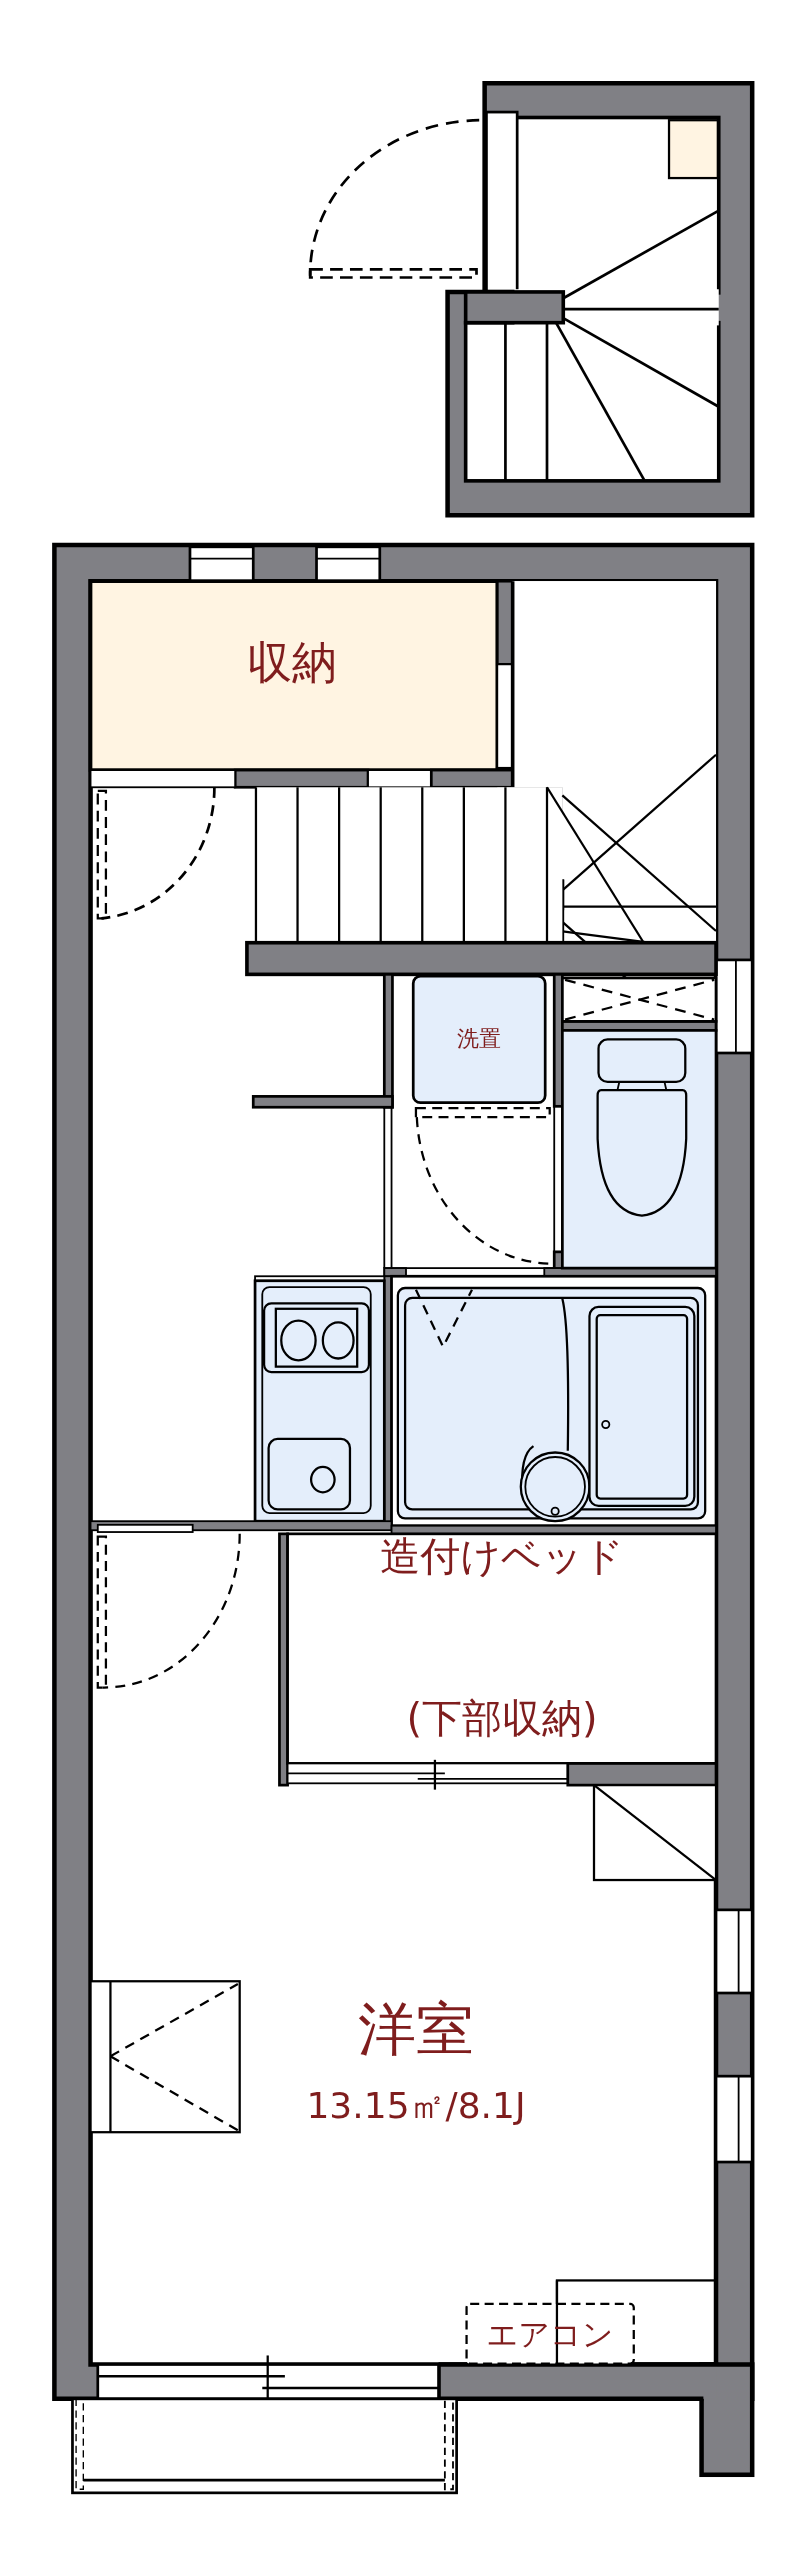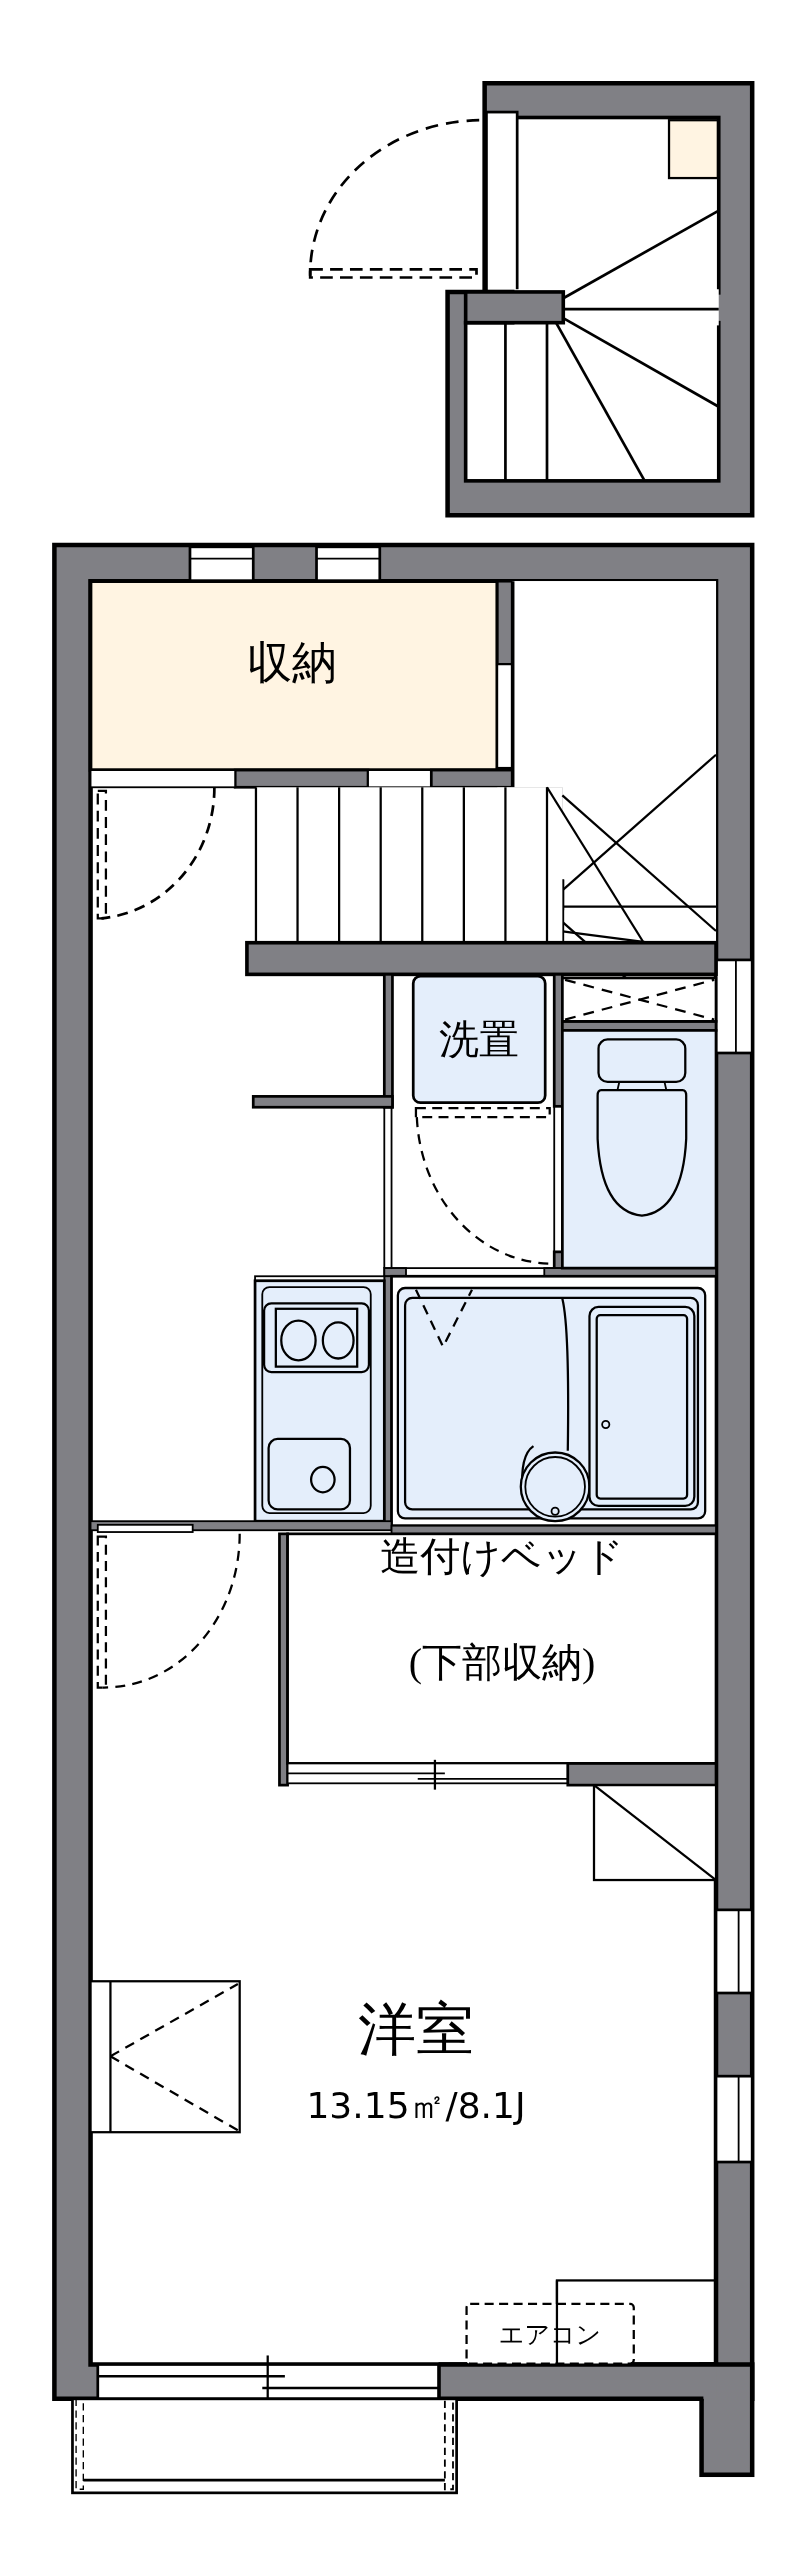--- a/index.html
+++ b/index.html
@@ -1,24 +1,24 @@
 <!DOCTYPE html>
 <html style="font-size:14.5px"><head>
 <meta charset="utf-8">
 <style>
   html, body { margin: 0; padding: 0; background: #ffffff; }
   body { width: 812px; height: 2576px; position: relative; overflow: hidden; font-family: "DejaVu Sans", sans-serif; }
   #plan { position: absolute; left: 0; top: 0; }
-  .label { position: absolute; color: #000000; font-family: "DejaVu Sans", sans-serif; white-space: nowrap; text-align: center; transform: translate(-50%, -50%); line-height: 1.15; }
+  .label { position: absolute; color: #7f1d1d; font-family: "DejaVu Sans", sans-serif; white-space: nowrap; text-align: center; transform: translate(-50%, -50%); line-height: 1.15; }
   .lbl-storage { font-size: 45px; }
-  .lbl-washer { font-size: 40px; }
+  .lbl-washer { font-size: 22px; }
   .lbl-bed { font-size: 40px; }
   .lbl-room { font-size: 58px; }
   .lbl-area { font-size: 36px; text-align: right; }
-  .lbl-ac { font-size: 25px; }
+  .lbl-ac { font-size: 31px; }
 </style>
 </head>
 <body>
 
 <svg id="plan" width="812" height="2576" viewBox="0 0 898 2850" xmlns="http://www.w3.org/2000/svg">
 
   <g>
     <path d="M536,92 H832 V570 H495 V323 H536 Z" fill="#808085" stroke="#000" stroke-width="5"></path>
     <rect x="569" y="130" width="226" height="194" fill="#fff" stroke="#000" stroke-width="4"></rect>
     <rect x="538" y="124" width="34" height="198" fill="#fff" stroke="#000" stroke-width="3"></rect>
@@ -219,17 +219,17 @@
     <rect x="80" y="2654" width="425" height="104" fill="#fff" stroke="#000" stroke-width="3"></rect>
     <rect x="84" y="2654" width="8" height="100" fill="none" stroke="#000" stroke-width="1.5" stroke-dasharray="8,5"></rect>
     <rect x="492" y="2654" width="9" height="100" fill="none" stroke="#000" stroke-width="2" stroke-dasharray="8,5"></rect>
     <line x1="92" y1="2744" x2="492" y2="2744" stroke="#000" stroke-width="3"></line>
   </g>
 </svg>
 
 <div class="label lbl-storage" style="left:292px; top:663px;">収納</div>
 <div class="label lbl-washer" style="left:479px; top:1039px;">洗置</div>
 <div class="label lbl-bed" style="left:502px; top:1556px;">造付けベッド</div>
-<div class="label lbl-bed" style="left:502px; top:1663px;font-family:Liberation Serif, serif;">(下部収納)</div>
+<div class="label lbl-bed" style="left:502px; top:1718px;">(下部収納)</div>
 <div class="label lbl-room" style="left:416px; top:2029px;text-align:center;">洋室</div>
 <div class="label lbl-area" style="left:416px; top:2106px;">13.15㎡/8.1J</div>
 <div class="label lbl-ac" style="left:550px; top:2335px;">エアコン</div>
 
 
 </body></html>

